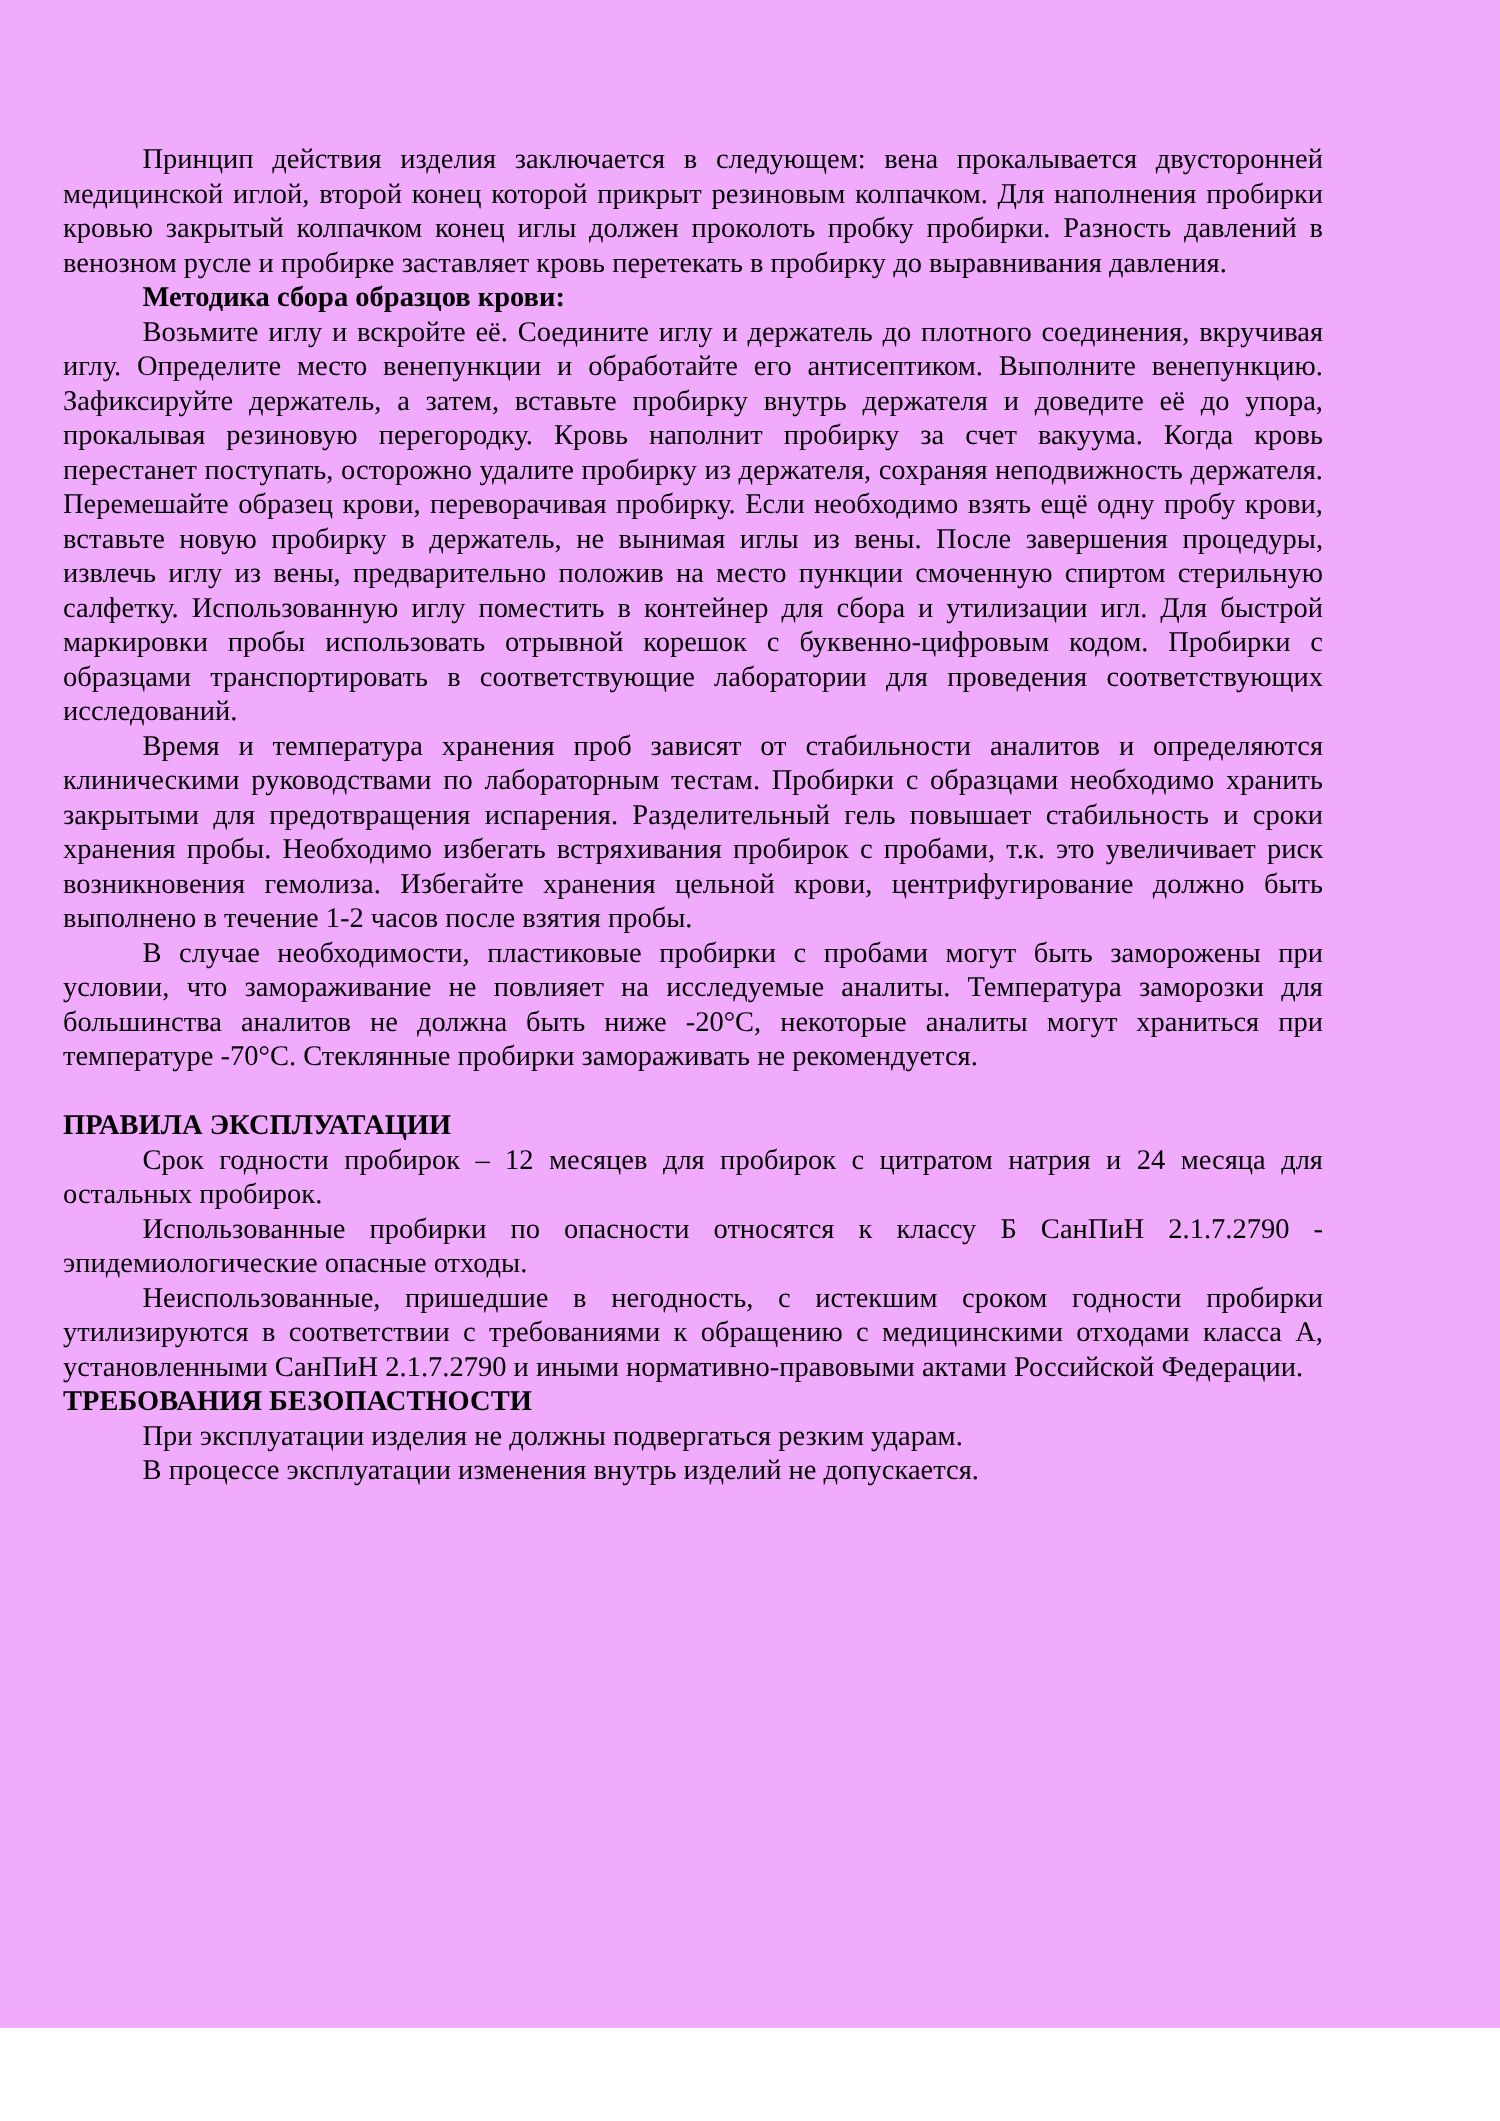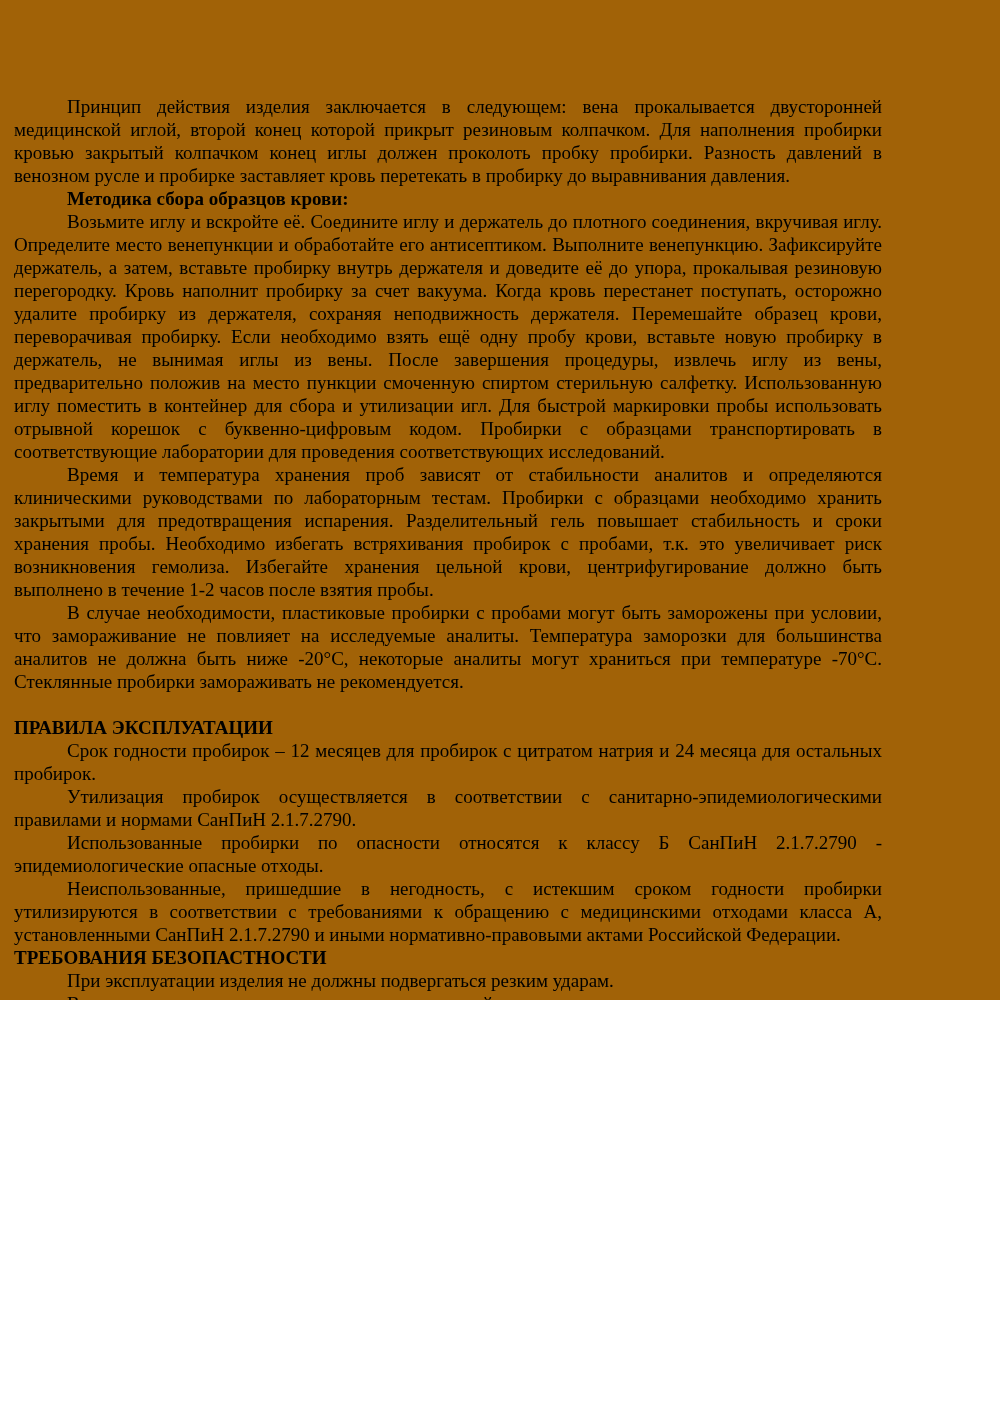--- a/index.html
+++ b/index.html
@@ -4,24 +4,24 @@
 <style>
   html, body {
     margin: 0;
     padding: 0;
     background: #ffffff;
   }
   .page {
     position: relative;
     box-sizing: border-box;
     width: 1000px;
-    height: 1000px;
-    background: #a16207;
+    height: 1352px;
+    background: #f0abfc;
     color: #000000;
-    padding: 95px 118px 40px 14px;
+    padding: 95px 118px 40px 42px;
     font-family: "Liberation Serif", "DejaVu Serif", serif;
     font-size: 19px;
     line-height: 23px;
     overflow: hidden;
   }
   .page p {
     margin: 0;
     text-align: justify;
     text-indent: 53px;
   }
@@ -52,21 +52,20 @@
   <p>Время и температура хранения проб зависят от стабильности аналитов и определяются клиническими руководствами по лабораторным тестам. Пробирки с образцами необходимо хранить закрытыми для предотвращения испарения. Разделительный гель повышает стабильность и сроки хранения пробы. Необходимо избегать встряхивания пробирок с пробами, т.к. это увеличивает риск возникновения гемолиза. Избегайте хранения цельной крови, центрифугирование должно быть выполнено в течение 1-2 часов после взятия пробы.</p>
 
   <p>В случае необходимости, пластиковые пробирки с пробами могут быть заморожены при условии, что замораживание не повлияет на исследуемые аналиты. Температура заморозки для большинства аналитов не должна быть ниже -20°С, некоторые аналиты могут храниться при температуре -70°С. Стеклянные пробирки замораживать не рекомендуется.</p>
 
   <p class="h-center gap-before">ПРАВИЛА ЭКСПЛУАТАЦИИ</p>
 
 
   <p>Срок годности пробирок – 12 месяцев для пробирок с цитратом натрия и 24 месяца для остальных пробирок.</p>
 
 
-  <p>Утилизация пробирок осуществляется в соответствии с санитарно-эпидемиологическими правилами и нормами СанПиН 2.1.7.2790.</p>
 
   <p>Использованные пробирки по опасности относятся к классу Б СанПиН 2.1.7.2790 - эпидемиологические опасные отходы.</p>
 
 
   <p>Неиспользованные, пришедшие в негодность, с истекшим сроком годности пробирки утилизируются в соответствии с требованиями к обращению с медицинскими отходами класса А, установленными СанПиН 2.1.7.2790 и иными нормативно-правовыми актами Российской Федерации.</p>
 
   <p class="h-center">ТРЕБОВАНИЯ БЕЗОПАСТНОСТИ</p>
 
   <p>При эксплуатации изделия не должны подвергаться резким ударам.</p>
 

